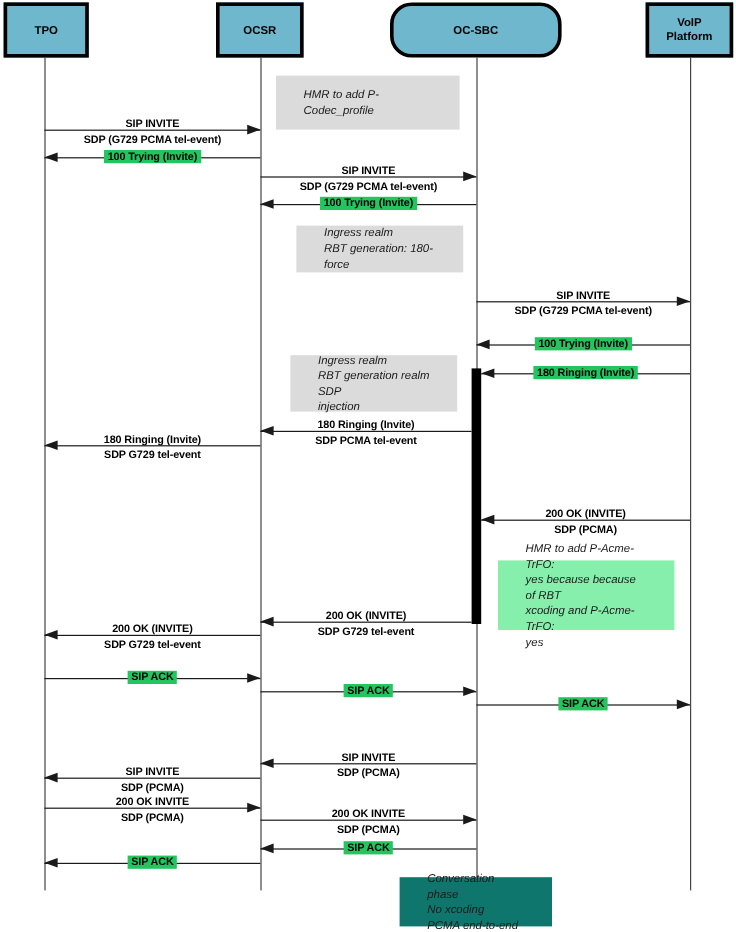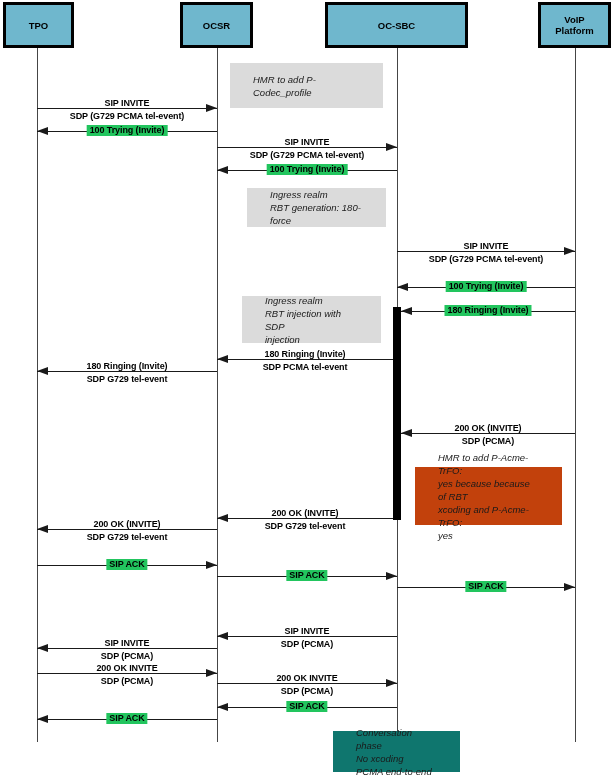--- a/index.html
+++ b/index.html
@@ -163,45 +163,45 @@
     </div>
     <div class="note" style="left: 230px; top: 63px; width: 153px; height: 45px; background: rgb(219, 219, 219); color: rgb(26, 26, 26);">
       <div class="note-line">HMR to add P-Codec_profile</div>
     </div>
     <div class="note" style="left: 247px; top: 188px; width: 139px; height: 39px; background: rgb(219, 219, 219); color: rgb(26, 26, 26);">
       <div class="note-line">Ingress realm</div>
       <div class="note-line">RBT generation: 180-force</div>
     </div>
     <div class="note" style="left: 242px; top: 296px; width: 139px; height: 47px; background: rgb(219, 219, 219); color: rgb(26, 26, 26);">
       <div class="note-line">Ingress realm</div>
-      <div class="note-line">RBT injection with SDP</div>
+      <div class="note-line">RBT generation realm SDP</div>
       <div class="note-line">injection</div>
     </div>
-    <div class="note" style="left: 415px; top: 467px; width: 147px; height: 58px; background: #c2410c; color: rgb(26, 26, 26);">
+    <div class="note" style="left: 415px; top: 467px; width: 147px; height: 58px; background: #86efac; color: rgb(26, 26, 26);">
       <div class="note-line">HMR to add P-Acme-TrFO:</div>
       <div class="note-line">yes because because of RBT</div>
       <div class="note-line">xcoding and P-Acme-TrFO:</div>
       <div class="note-line">yes</div>
     </div>
     <div class="note" style="left: 333px; top: 731px; width: 127px; height: 41px; background: #0f766e; color: rgb(26, 26, 26);">
       <div class="note-line">Conversation phase</div>
       <div class="note-line">No xcoding</div>
       <div class="note-line">PCMA end-to-end</div>
     </div>
     <div class="actor-box" style="left: 3px; top: 2px; width: 71px; height: 46px; background: rgb(111, 183, 205); border-color: rgb(0, 0, 0);">
       <div class="actor-label">
         <div class="actor-label-line">TPO</div>
       </div>
     </div>
     <div class="actor-box" style="left: 180px; top: 2px; width: 73px; height: 46px; background: rgb(111, 183, 205); border-color: rgb(0, 0, 0);">
       <div class="actor-label">
         <div class="actor-label-line">OCSR</div>
       </div>
     </div>
-    <div class="actor-box" style="left: 325px; top: 2px; width: 143px; height: 46px; background: rgb(111, 183, 205); border-color: rgb(0, 0, 0);">
+    <div class="actor-box" style="left: 325px; top: 2px; width: 143px; height: 46px; background: rgb(111, 183, 205); border-color: rgb(0, 0, 0); border-radius: 18px;">
       <div class="actor-label">
         <div class="actor-label-line">OC-SBC</div>
       </div>
     </div>
     <div class="actor-box" style="left: 538px; top: 2px; width: 73px; height: 46px; background: rgb(111, 183, 205); border-color: rgb(0, 0, 0);">
       <div class="actor-label">
         <div class="actor-label-line">VoIP</div>
         <div class="actor-label-line">Platform</div>
       </div>
     </div>

